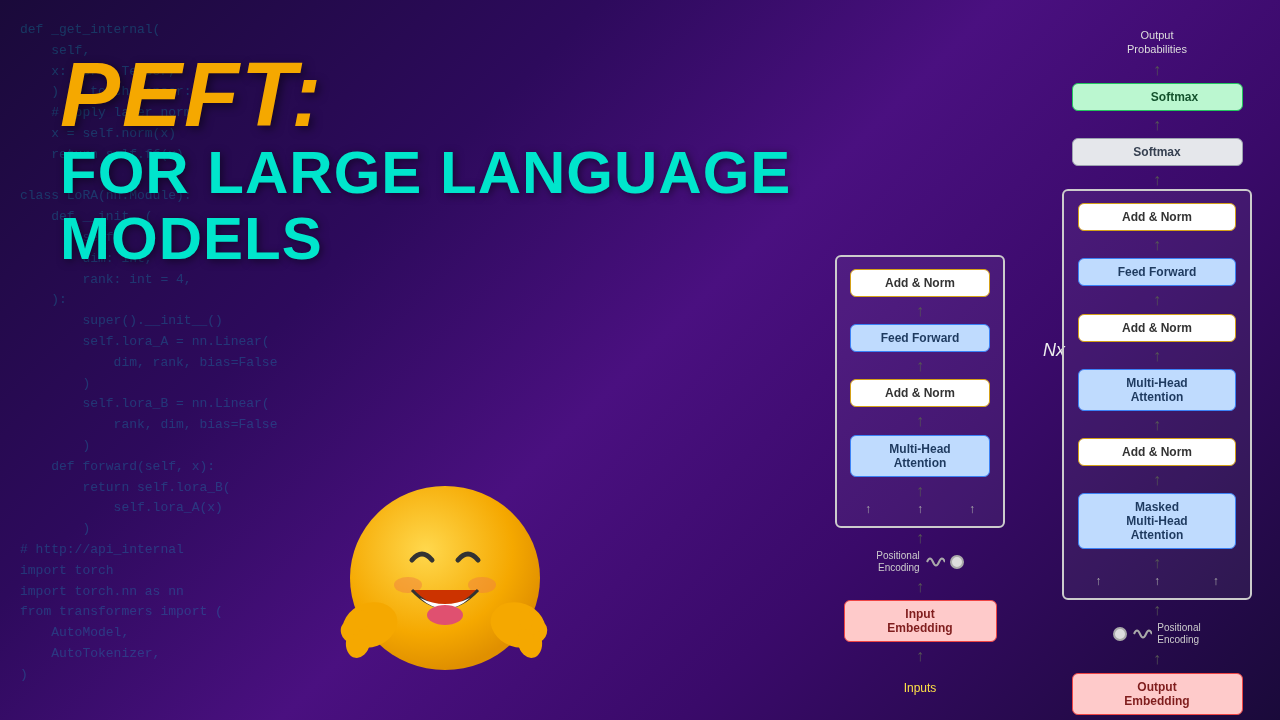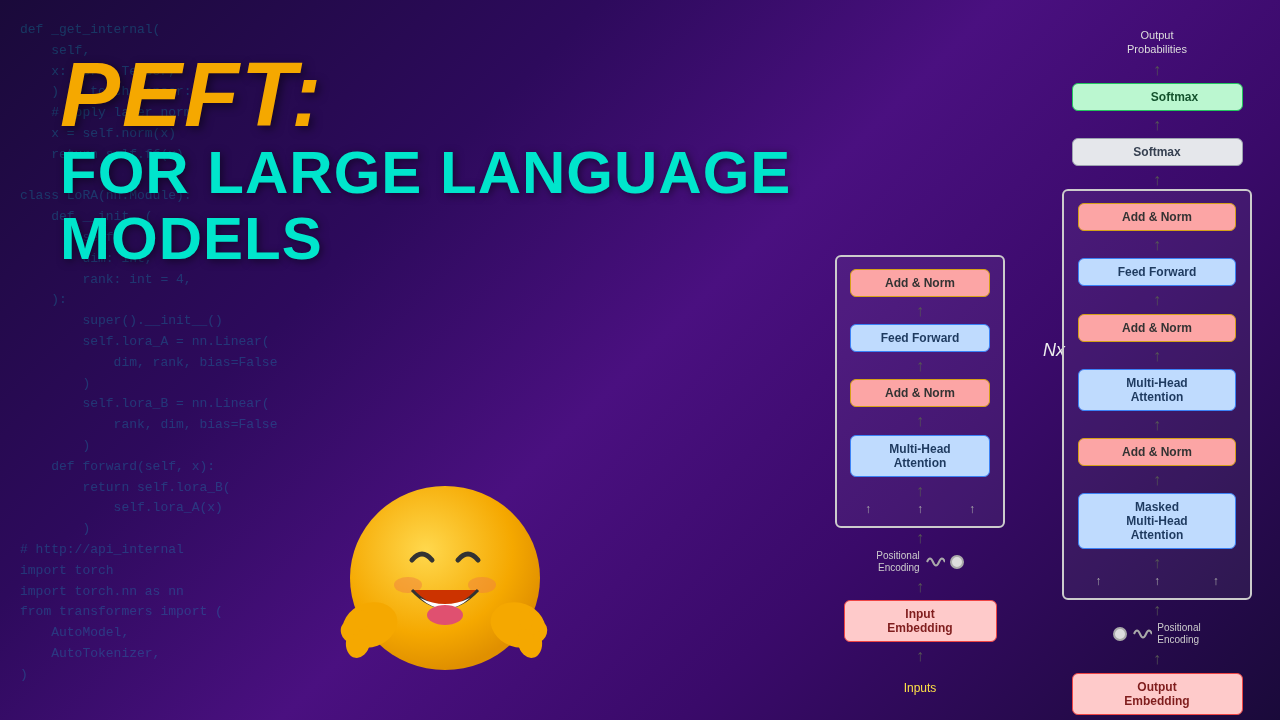--- a/index.html
+++ b/index.html
@@ -120,21 +120,21 @@
       padding: 6px 4px;
       font-size: 12px;
       font-weight: bold;
       margin: 4px auto;
       display: block;
       width: 90%;
       font-family: Arial, sans-serif;
     }
 
     .block-yellow {
-      background: #fca5a5;
+      background: #ffffff;
       border: 1.5px solid #d4a017;
       color: #333;
     }
 
     .block-blue {
       background: #bfdbfe;
       border: 1.5px solid #3b82f6;
       color: #1e3a5f;
     }
 

